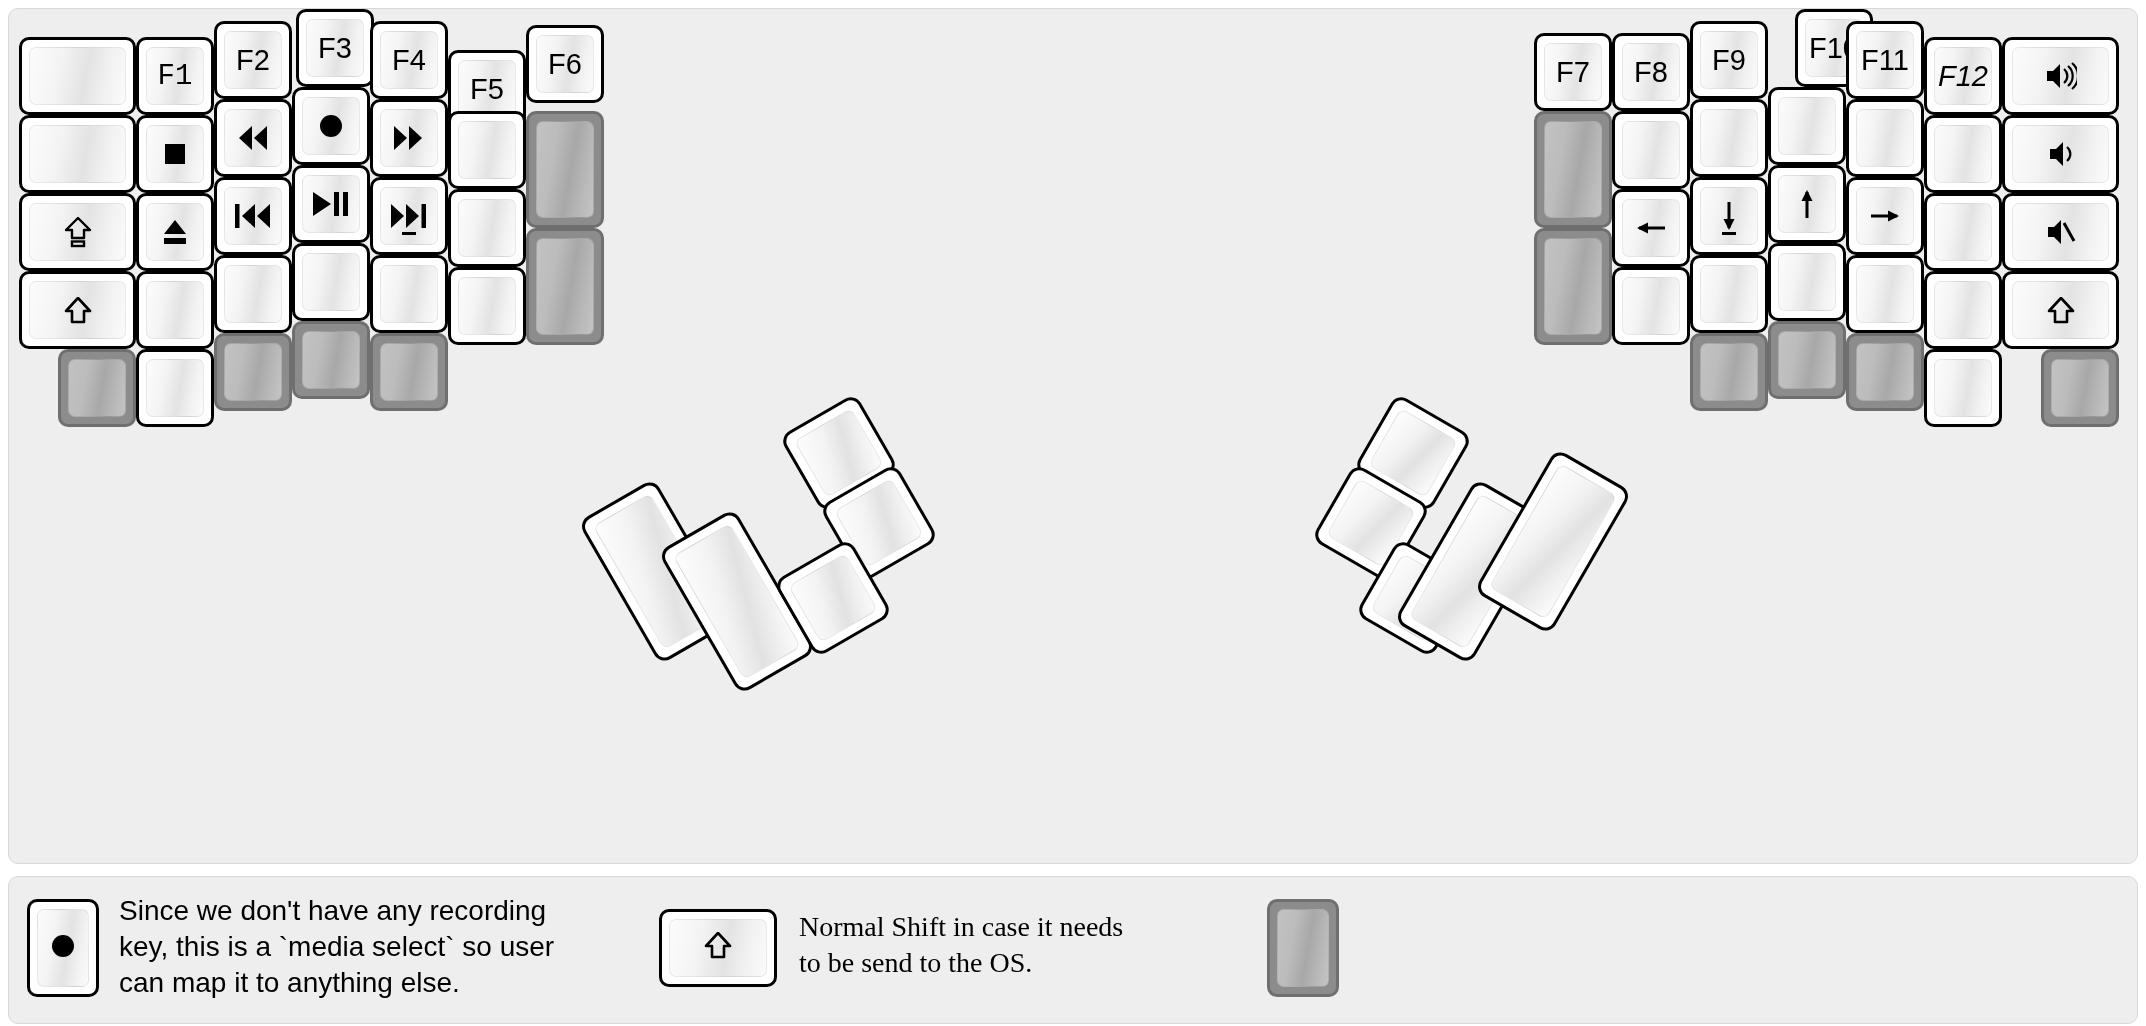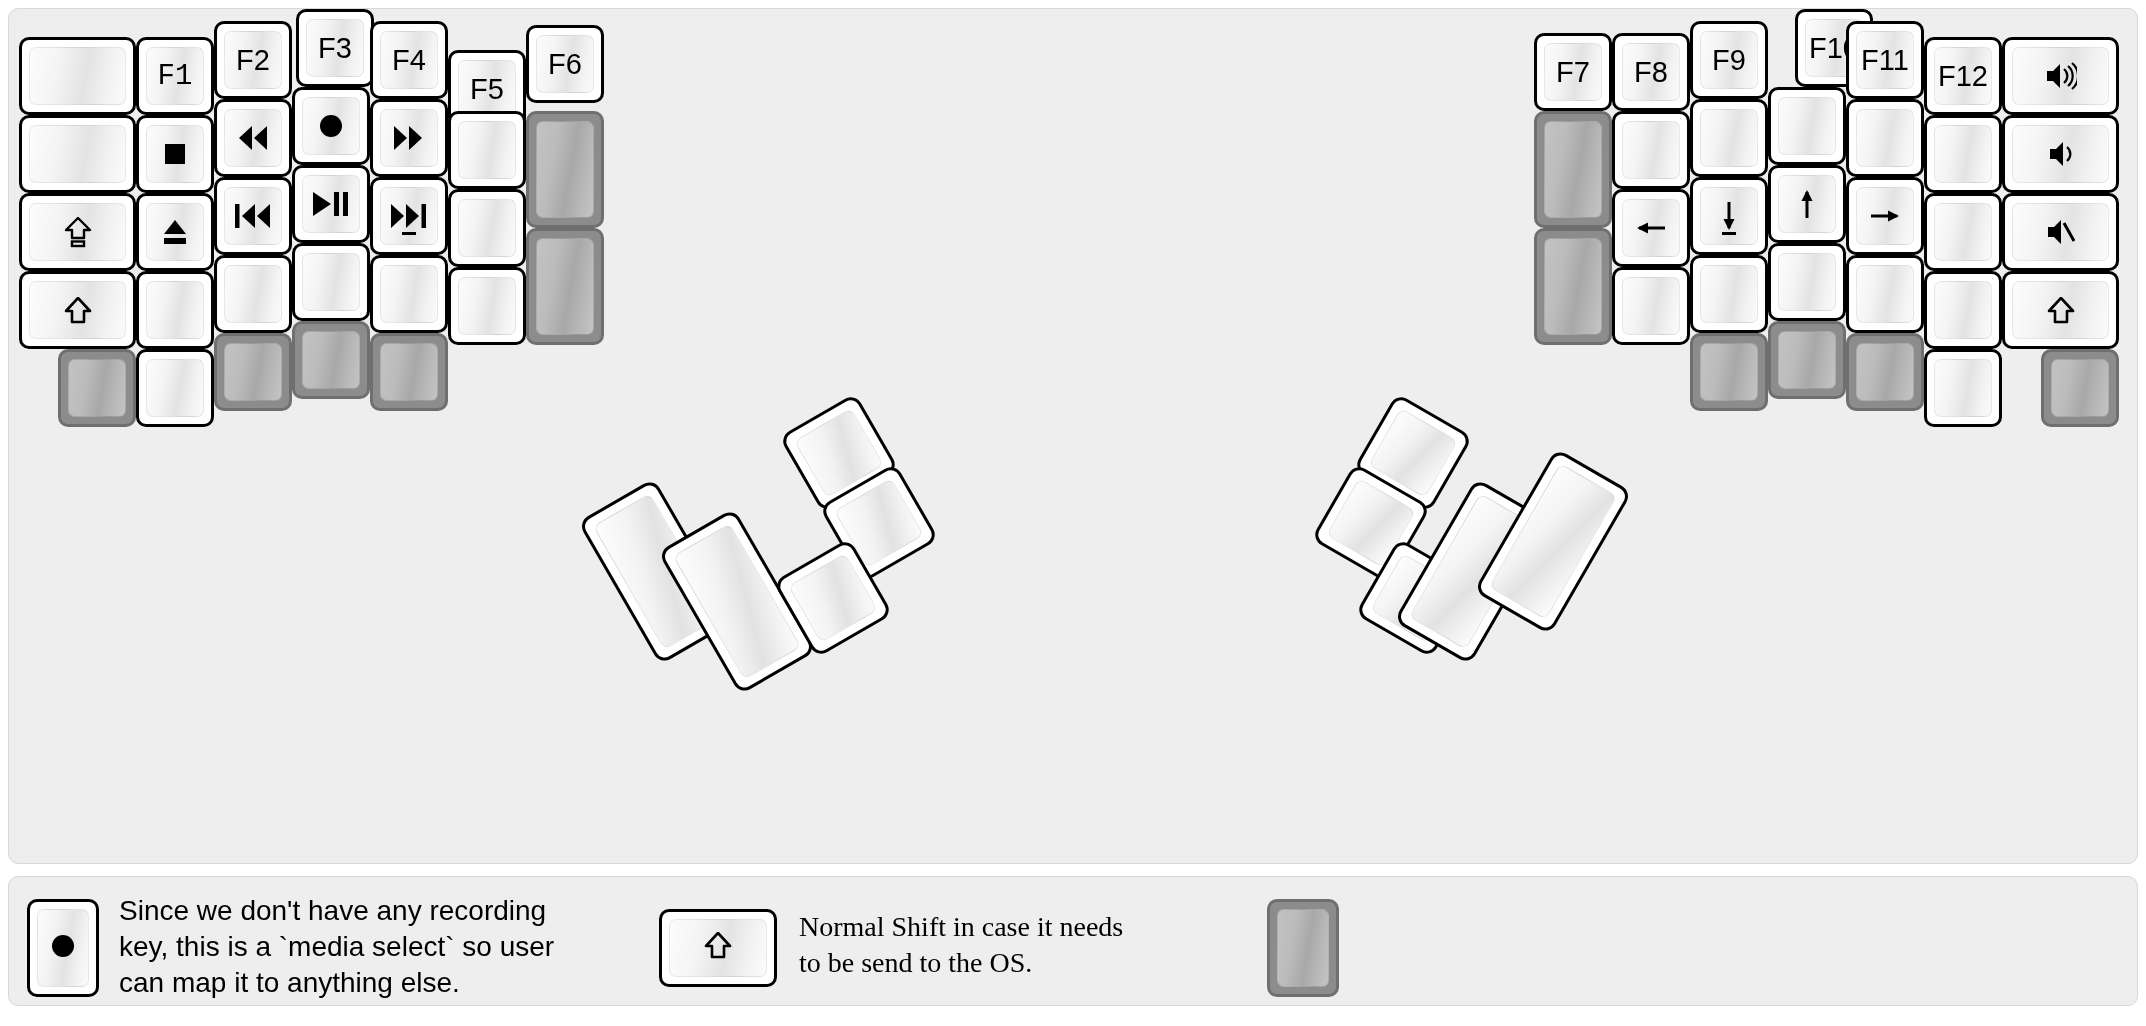--- a/index.html
+++ b/index.html
@@ -26,21 +26,21 @@
     background: #eeeeee;
     border: 1px solid #d8d8d8;
     border-radius: 10px;
     box-sizing: border-box;
   }
   .legend-panel {
     position: absolute;
     left: 8px;
     top: 876px;
     width: 2130px;
-    height: 130px;
+    height: 148px;
     background: #eeeeee;
     border: 1px solid #d8d8d8;
     border-radius: 10px;
     box-sizing: border-box;
     padding-left: 40px;
   }
   .title {
     position: absolute;
     left: 960px;
     top: 40px;
@@ -349,21 +349,21 @@
       <div class="key" style="left: 1786px; top: 0px; width: 78px; height: 78px;">
         <div class="cap">
           <span class="lbl">F10</span>
         </div>
       </div>
       <div class="key" style="left: 1837px; top: 12px; width: 78px; height: 78px;">
         <div class="cap">
           <span class="lbl">F11</span>
         </div>
       </div>
-      <div class="key" style="left: 1915px; top: 28px; width: 78px; height: 78px;">
+      <div class="key" style="left: 1915px; top: 28px; width: 78px; height: 78px; font-style: italic;">
         <div class="cap">
           <span class="lbl">F12</span>
         </div>
       </div>
       <div class="key" style="left: 1993px; top: 28px; width: 117px; height: 78px;">
         <div class="cap">
           <span class="glyph">
             <svg width="32" height="30" viewBox="0 0 32 30" fill="#000">
               <path d="M2 10 L8 10 L15 3 L15 27 L8 20 L2 20 Z"></path>
               <path d="M19 8 A9 9 0 0 1 19 22" fill="none" stroke="#000" stroke-width="2.2"></path>

